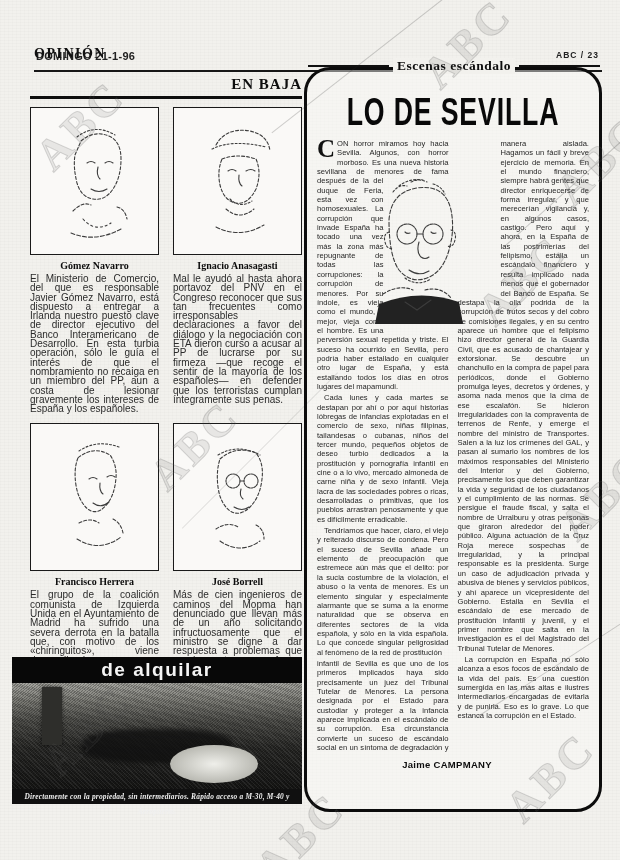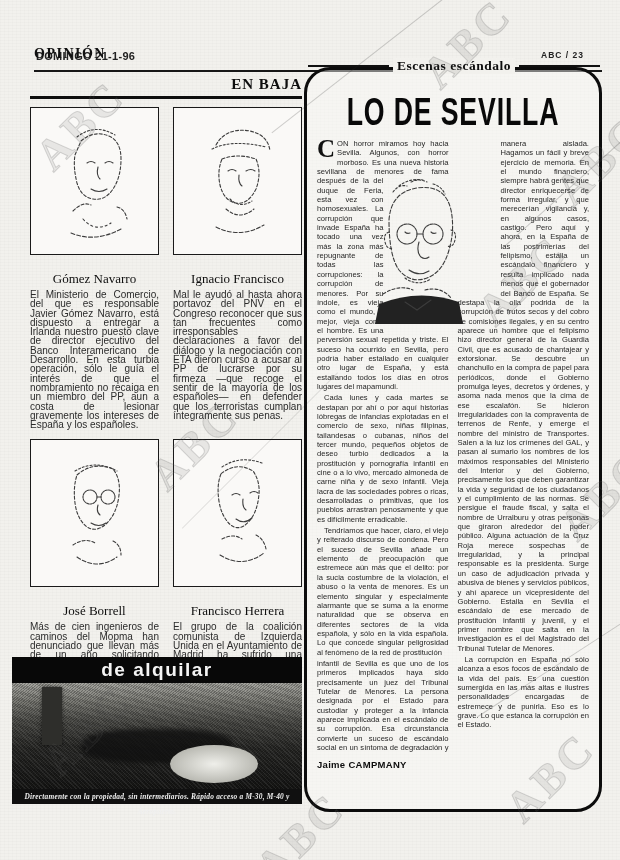--- a/index.html
+++ b/index.html
@@ -20,32 +20,32 @@
     font-size:44px;letter-spacing:4px;color:rgba(70,70,70,0.10);
     -webkit-text-stroke:1px rgba(90,90,90,0.22);
     transform:rotate(-45deg);user-select:none;z-index:5;pointer-events:none;
   }
   .scanline{position:absolute;height:1px;background:rgba(40,40,40,0.22);z-index:4;pointer-events:none;}
 
   
   .hdr{position:absolute;top:46px;left:34px;right:18px;height:18px;z-index:2;}
   .hdr .date{position:absolute;left:2px;top:4px;font-size:11px;font-weight:bold;letter-spacing:.3px;color:#222;}
   .hdr .section{position:absolute;left:0;right:0;text-align:left;top:0;font-family:"Liberation Serif",serif;font-weight:bold;font-size:14px;letter-spacing:1.5px;color:#111;}
-  .hdr .pageref{position:absolute;right:18px;top:4px;font-size:8.5px;font-weight:bold;letter-spacing:1px;color:#222;}
+  .hdr .pageref{position:absolute;right:3px;top:4px;font-size:8.5px;font-weight:bold;letter-spacing:1px;color:#222;}
   .hdr-rule{position:absolute;top:70px;left:34px;right:18px;height:2px;background:#171717;z-index:2;}
 
   
   .leftcol{position:absolute;left:30px;top:76px;width:272px;z-index:2;}
   .enbaja{font-family:"Liberation Serif",serif;font-weight:bold;font-size:15px;letter-spacing:1px;text-align:right;color:#0e0e0e;}
   .enbaja-rule{height:3px;background:#0e0e0e;margin-top:3px;}
   .figrow{display:flex;justify-content:space-between;margin-top:8px;}
   .figure{width:129px;}
   .figbox{border:1.6px solid #1a1a1a;height:146px;background:#faf9f7;display:flex;align-items:center;justify-content:center;overflow:hidden;}
   .figbox svg{display:block;}
-  .figname{font-family:"Liberation Serif",serif;font-weight:normal;font-size:13px;text-align:center;margin:16px 0 3px;color:#0d0d0d;}
+  .figname{font-family:"Liberation Serif",serif;font-weight:bold;font-size:10px;text-align:center;margin:5px 0 3px;color:#0d0d0d;}
   .figtext{font-size:10px;line-height:9.3px;text-align:justify;color:#2b2b2b;}
 
   
   .ad{position:absolute;left:12px;top:657px;width:290px;z-index:2;}
   .ad-banner{height:26px;background:#080808;color:#f4f4f4;font-weight:bold;font-size:19px;letter-spacing:1.5px;text-align:center;line-height:25px;}
   .ad-photo{position:relative;height:106px;overflow:hidden;
     background:linear-gradient(#a2a29c 0%,#7a7a74 16%,#4a4a46 36%,#262624 62%,#151514 100%);}
   .ad-photo::before{content:"";position:absolute;inset:0;
     background:
       repeating-linear-gradient(45deg,rgba(255,255,255,0.07) 0 1px,transparent 1px 3px),
@@ -64,21 +64,21 @@
   .round-box{position:absolute;top:9px;left:0;right:2px;bottom:10px;border:3.5px solid #0c0c0c;border-radius:26px;padding:12px 10px 8px;box-sizing:border-box;background:rgba(250,250,248,0.45);}
   .art-title{font-weight:bold;font-size:31px;letter-spacing:1px;text-align:center;color:#090909;transform:scaleY(1.28) scaleX(0.86);transform-origin:center top;margin-top:7px;white-space:nowrap;}
   .cols{display:flex;gap:9px;margin-top:14px;height:614px;overflow:hidden;}
   .col{flex:1;font-size:7.6px;line-height:9.35px;text-align:justify;color:#262626;}
   .col p{margin:0 0 2px;text-indent:7px;}
   .col p.noindent{text-indent:0;}
   .dropcap{float:left;font-family:"Liberation Serif",serif;font-weight:bold;font-size:25px;line-height:20px;margin:0 2px 0 0;text-indent:0;color:#111;}
   .cutout-r{float:right;width:62px;height:150px;margin-left:3px;}
   .cutout-l{float:left;width:40px;height:152px;margin-right:3px;}
   .article-portrait{position:absolute;left:52px;top:102px;width:118px;height:154px;z-index:2;}
-  .byline{text-align:left;font-weight:bold;font-size:9.5px;letter-spacing:.3px;padding:6px 12px 0 0;color:#0d0d0d;}
+  .byline{text-align:center;font-weight:bold;font-size:9.5px;letter-spacing:.3px;padding:6px 12px 0 0;color:#0d0d0d;}
 
   .sketch path, .sketch circle, .sketch ellipse, .sketch line{fill:none;stroke:#3c3c3c;stroke-width:1.1;stroke-linecap:round;}
   .sketch .dark{fill:#222;stroke:none;}
 </style>
 </head>
 <body>
 
 <div class="page">
 
   <div class="wm" style="left:28px;top:100px;">ABC</div>
@@ -131,58 +131,58 @@
             <path d="M30 30 q10 -18 34 -14 q18 4 20 20" stroke-dasharray="3 2"></path>
             <path d="M26 34 q20 -10 54 -2" stroke-dasharray="2 2"></path>
             <path d="M36 44 q16 -6 34 0 q6 14 0 30 q-8 16 -20 14 q-12 -2 -16 -18 q-3 -14 2 -26 z" stroke-dasharray="3 2"></path>
             <path d="M42 56 q4 -3 8 0 M60 56 q5 -3 9 0"></path>
             <path d="M53 60 q-1 8 3 11"></path>
             <path d="M44 84 q10 10 22 2" stroke-dasharray="2 2"></path>
             <path d="M40 94 q14 12 28 0" stroke-dasharray="3 2"></path>
             <path d="M30 112 q24 12 48 -2" stroke-dasharray="4 2"></path>
           </svg>
         </div>
-        <div class="figname">Ignacio Francisco</div>
+        <div class="figname">Ignacio Anasagasti</div>
         <div class="figtext">Mal le ayudó al hasta ahora portavoz del PNV en el Congreso reconocer que sus tan frecuentes como irresponsables declaraciones a favor del diálogo y la negociación con ETA dieron curso a acusar al PP de lucrarse por su firmeza —que recoge el sentir de la mayoría de los españoles— en defender que los terroristas cumplan íntegramente sus penas.</div>
       </div>
     </div>
 
     <div class="figrow" style="margin-top:10px;">
+      <div class="figure">
+        <div class="figbox">
+          <svg class="sketch" width="104" height="132" viewBox="0 0 104 132">
+            <path d="M40 24 q18 -10 32 2 q6 12 2 26 q-4 16 -14 24 q-10 8 -18 0 q-8 -10 -8 -26 q0 -16 6 -26 z" stroke-dasharray="3 2" transform="rotate(-8 56 60)"></path>
+            <path d="M36 20 q18 -12 40 -4" stroke-dasharray="2 2"></path>
+            <path d="M46 48 q4 -3 8 0 M64 46 q4 -3 8 0"></path>
+            <path d="M57 52 q-1 8 3 11"></path>
+            <path d="M50 72 q8 6 16 -1"></path>
+            <path d="M36 92 q12 -6 20 0 M70 88 q8 4 10 14" stroke-dasharray="3 2"></path>
+            <path d="M34 108 q22 14 44 -2" stroke-dasharray="4 2"></path>
+          </svg>
+        </div>
+        <div class="figname">Francisco Herrera</div>
+        <div class="figtext">El grupo de la coalición comunista de Izquierda Unida en el Ayuntamiento de Madrid ha sufrido una severa derrota en la batalla que, con motivo de los «chiringuitos», viene desarrollando, con escasa fortuna, contra el PP. Escocidos por el éxito de la gestión de Álvarez del Manzano y su equipo municipal, los comunistas se han agarrado a un «chiringuito» ardiendo.</div>
+      </div>
+
       <div class="figure">
         <div class="figbox">
           <svg class="sketch" width="104" height="132" viewBox="0 0 104 132">
             <path d="M34 28 q16 -14 36 -6 q8 10 6 26 q-2 18 -12 28 q-10 10 -20 4 q-10 -8 -12 -24 q-2 -16 2 -28 z" stroke-dasharray="3 2"></path>
             <path d="M32 24 q20 -12 42 0" stroke-dasharray="2 2"></path>
             <circle cx="47" cy="50" r="7" stroke-dasharray="2 1"></circle>
             <circle cx="65" cy="50" r="7" stroke-dasharray="2 1"></circle>
             <path d="M54 50 h4"></path>
             <path d="M55 58 q-2 7 2 10"></path>
             <path d="M48 76 q8 5 15 0"></path>
             <path d="M30 98 q12 -8 22 -2 M70 94 q8 4 8 14" stroke-dasharray="3 2"></path>
             <path d="M34 110 q20 14 40 0" stroke-dasharray="4 2"></path>
           </svg>
         </div>
         <div class="figname">José Borrell</div>
         <div class="figtext">Más de cien ingenieros de caminos del Mopma han denunciado que llevan más de un año solicitando infructuosamente que el ministro se digne a dar respuesta a problemas que pueden tener nefastas consecuencias en la seguridad vial. Parece que Borrell prefiere trabajarse su posible sucesión a González que realizar su misión de manera competente.</div>
-      </div>
-
-      <div class="figure">
-        <div class="figbox">
-          <svg class="sketch" width="104" height="132" viewBox="0 0 104 132">
-            <path d="M40 24 q18 -10 32 2 q6 12 2 26 q-4 16 -14 24 q-10 8 -18 0 q-8 -10 -8 -26 q0 -16 6 -26 z" stroke-dasharray="3 2" transform="rotate(-8 56 60)"></path>
-            <path d="M36 20 q18 -12 40 -4" stroke-dasharray="2 2"></path>
-            <path d="M46 48 q4 -3 8 0 M64 46 q4 -3 8 0"></path>
-            <path d="M57 52 q-1 8 3 11"></path>
-            <path d="M50 72 q8 6 16 -1"></path>
-            <path d="M36 92 q12 -6 20 0 M70 88 q8 4 10 14" stroke-dasharray="3 2"></path>
-            <path d="M34 108 q22 14 44 -2" stroke-dasharray="4 2"></path>
-          </svg>
-        </div>
-        <div class="figname">Francisco Herrera</div>
-        <div class="figtext">El grupo de la coalición comunista de Izquierda Unida en el Ayuntamiento de Madrid ha sufrido una severa derrota en la batalla que, con motivo de los «chiringuitos», viene desarrollando, con escasa fortuna, contra el PP. Escocidos por el éxito de la gestión de Álvarez del Manzano y su equipo municipal, los comunistas se han agarrado a un «chiringuito» ardiendo.</div>
       </div>
     </div>
   </div>
 
   <div class="ad">
     <div class="ad-banner">de alquilar</div>
     <div class="ad-photo">
       <div class="blob-tower"></div>
       <div class="blob-mass"></div>
       <div class="blob-dome"></div>
@@ -211,21 +211,21 @@
           <p>Tendríamos que hacer, claro, el viejo y reiterado discurso de condena. Pero el suceso de Sevilla añade un elemento de preocupación que estremece aún más que el delito: por la sucia costumbre de la violación, el abuso o la venta de menores. Es un elemento singular y especialmente alarmante que se suma a la enorme naturalidad que se observa en diferentes sectores de la vida española, y sólo en la vida española. Lo que concede singular peligrosidad al fenómeno de la red de prostitución</p>
           <p class="noindent">infantil de Sevilla es que uno de los primeros implicados haya sido precisamente un juez del Tribunal Tutelar de Menores. La persona designada por el Estado para custodiar y proteger a la infancia aparece implicada en el escándalo de su corrupción. Esa circunstancia convierte un suceso de escándalo social en un síntoma de degradación y podredumbre políticas.</p>
 
         </div>
         <div class="col">
           <p class="noindent">
             <span class="cutout-l"></span>
             <span>manera aislada. Hagamos un fácil y breve ejercicio de memoria. En el mundo financiero, siempre habrá gentes que director</span>
             <span>enriquecerse de forma irregular, y que merecerían vigilancia y, en algunos casos, castigo. Pero aquí y ahora, en la España de las postrimerías del felipismo, estalla un escándalo financiero y resulta implicado nada menos que el gobernador del Banco de España. Se destapa la olla podrida de la corrupción de frutos secos y del cobro de comisiones ilegales, y en su centro aparece un hombre que el felipismo hizo director general de la Guardia Civil, que es acusado de chantajear y extorsionar. Se descubre un chanchullo en la compra de papel para periódicos, donde el Gobierno promulga leyes, decretos y órdenes, y asoma nada menos que la cima de ese escalafón. Se hicieron irregularidades con la compraventa de terrenos de Renfe, y emerge el nombre del ministro de Transportes. Salen a la luz los crímenes del GAL, y pasan al sumario los nombres de los máximos responsables del Ministerio del Interior y del Gobierno, precisamente los que deben garantizar la vida y seguridad de los ciudadanos y el cumplimiento de las normas. Se persigue el fraude fiscal, y salta el nombre de Urralburu y otras personas que giraron alrededor del poder público. Alguna actuación de la Cruz Roja merece sospechas de irregularidad, y la principal responsable es la presidenta. Surge un caso de adjudicación privada y abusiva de bienes y servicios públicos, y ahí aparece un vicepresidente del Gobierno. Estalla en Sevilla el escándalo de ese mercado de prostitución infantil y juvenil, y el primer nombre que salta en la investigación es el del Magistrado del Tribunal Tutelar de Menores.</span>
           </p>
-          <p>La corrupción en España no sólo alcanza a esos focos de escándalo de la vida del país. Es una cuestión sumergida en las más altas e ilustres personalidades encargadas de estremece y de punirla. Eso es lo grave. Lo que estanca la corrupción en el Estado.</p>
+          <p>La corrupción en España no sólo alcanza a esos focos de escándalo de la vida del país. Es una cuestión sumergida en las más altas e ilustres intermediarios encargadas de evitarla y de punirla. Eso es lo grave. Lo que estanca la corrupción en el Estado.</p>
         </div>
       </div>
 
       <div class="byline">Jaime CAMPMANY</div>
 
       <svg class="article-portrait sketch" viewBox="0 0 118 154" width="118" height="154">
         <path d="M30 48 q2 -28 28 -32 q28 -4 34 22 q4 20 -2 40 q-6 22 -22 28 q-16 6 -28 -8 q-10 -14 -10 -50 z" stroke-dasharray="4 2"></path>
         <path d="M34 20 q6 -8 14 -6 M52 10 q8 -4 16 0 M74 12 q8 2 12 10 M40 14 q10 -8 24 -6" stroke-dasharray="2 2"></path>
         <path d="M30 60 q-6 2 -4 10 q2 8 8 6" stroke-dasharray="2 2"></path>
         <path d="M92 58 q6 2 4 10 q-2 8 -8 6" stroke-dasharray="2 2"></path>

